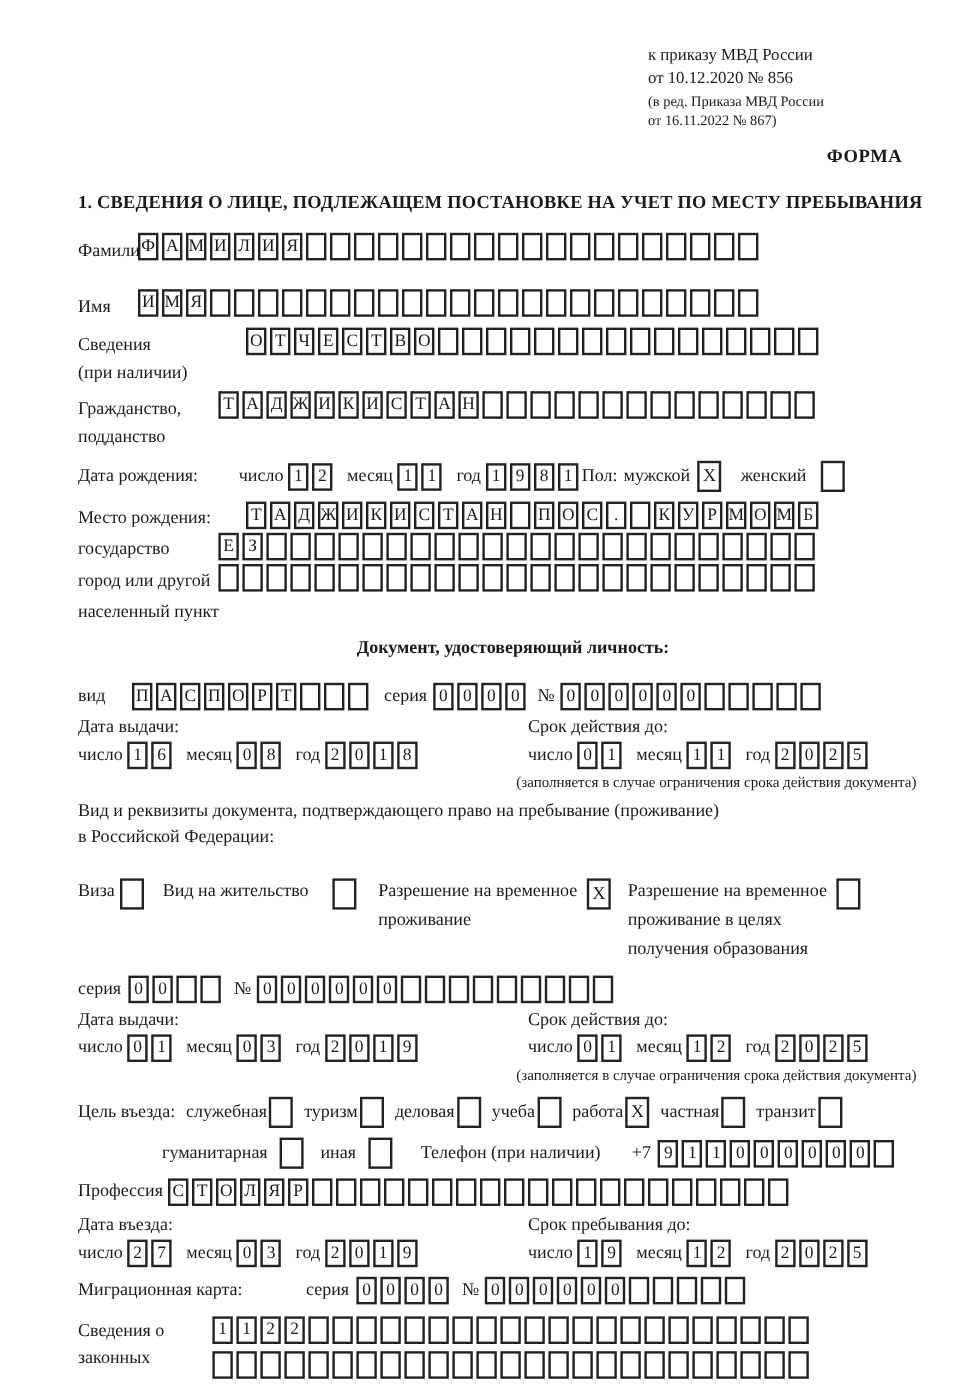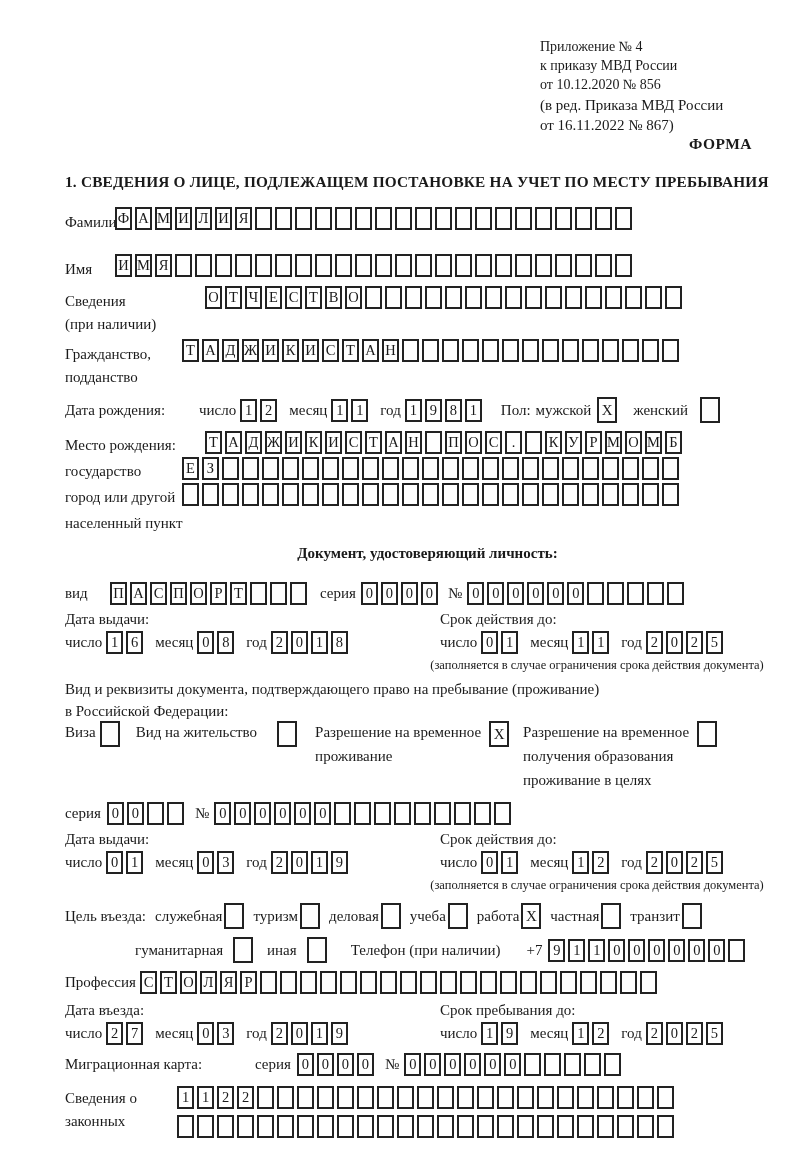--- a/index.html
+++ b/index.html
@@ -6,22 +6,22 @@
   html,body { margin:0; padding:0; }
   body {
     width:800px; height:1163px; overflow:hidden;
     background:#ffffff; color:#1a1a1a;
     font-family:"Liberation Serif","DejaVu Serif",serif;
     font-size:15px;
   }
   .page { padding:38px 10px 0 65px; }
 
   .hdr { margin-left:475px; font-size:14px; line-height:1.35; }
-  .hdr .small { font-size:15px; }
-  .forma { font-weight:bold; text-align:right; padding-right:38px; font-size:15.5px; letter-spacing:.5px; }
+  .hdr .small { font-size:12px; }
+  .forma { font-weight:bold; text-align:right; padding-right:38px; margin-top:14px; font-size:15.5px; letter-spacing:.5px; }
 
   .title { text-align:center; font-weight:bold; font-size:16px; line-height:1.55; margin-top:18px; }
   .blank { display:inline-block; width:56px; height:3px; border-bottom:2.5px solid #3a3a3a; margin-left:10px; }
 
   .sec { font-weight:bold; font-size:15.3px; margin-top:20px; white-space:nowrap; letter-spacing:.2px; }
 
   .frow { display:flex; align-items:flex-start; }
   .vcenter { align-items:center; }
   .flabel { flex:none; padding-top:4px; line-height:23px; }
   .cells { display:flex; flex:none; }
@@ -43,42 +43,41 @@
 
   .dpair { display:flex; }
   .dcol-l { width:375px; flex:none; }
   .dcol-r { flex:1; }
   .dhead { text-align:left; margin-bottom:3px; }
   .dgroup { display:flex; align-items:center; }
   .dlab { margin-right:4px; flex:none; }
   .dlab.gap { margin-left:9px;font-family:Liberation Serif, serif; }
   .dnote { font-size:12.5px; text-align:center; margin-top:4px; white-space:nowrap; margin-left:-36px; }
 
-  .permit-row { display:flex; align-items:flex-start; margin-top:0; }
+  .permit-row { display:flex; align-items:flex-start; margin-top:24px; }
   .permit-row .lbl { padding-top:4px; }
   .permit-row .cbox { margin-left:8px; margin-top:1px; }
   .pcol { line-height:1.6; }
 
   .plab { margin:0 2px 0 9px; }
 
   .bp { position:relative; min-height:96px; }
   .bp-labels { position:absolute; left:0; top:3px; line-height:26px; }
 
   .reps { position:relative; min-height:148px; }
   .rep-labels { position:absolute; left:0; top:3px; line-height:22.5px; }
 
   .slab { flex:none; }
 </style>
 </head>
 <body>
 
 <div class="page">
 
   <div class="hdr">
-    <div>Приложение № 4</div>
     <div>к приказу МВД России</div>
     <div>от 10.12.2020 № 856</div>
     <div class="small">(в ред. Приказа МВД России</div>
     <div class="small">от 16.11.2022 № 867)</div>
   </div>
 
   <div class="forma">ФОРМА</div>
 
 
   <div class="sec">1. СВЕДЕНИЯ О ЛИЦЕ, ПОДЛЕЖАЩЕМ ПОСТАНОВКЕ НА УЧЕТ ПО МЕСТУ ПРЕБЫВАНИЯ</div>
@@ -226,21 +225,21 @@
         <span class="cell">1</span>
         <span class="cell">1</span>
       </span>
     <span class="dlab gap">год</span>
     <span class="cells">
         <span class="cell">1</span>
         <span class="cell">9</span>
         <span class="cell">8</span>
         <span class="cell">1</span>
       </span>
-    <span style="margin-left:16px">Пол:</span>
+    <span style="margin-left:0">Пол:</span>
     <span style="margin-left:5px">мужской</span>
     <span class="cbox" style="margin-left:6px">X</span>
     <span style="margin-left:16px">женский</span>
     <span class="cbox" style="margin-left:12px"></span>
   </div>
 
   <div class="bp mt6">
     <div class="bp-labels">
       <div>Место рождения:</div>
       <div>государство</div>
@@ -424,22 +423,22 @@
     <span class="cbox" style="margin-left:4px"></span>
     <span class="lbl" style="margin-left:16px">Вид на жительство</span>
     <span class="cbox" style="margin-left:20px"></span>
     <div class="pcol" style="margin-left:18px">
       <div>Разрешение на временное</div>
       <div>проживание</div>
     </div>
     <span class="cbox">X</span>
     <div class="pcol" style="margin-left:14px">
       <div>Разрешение на временное</div>
+      <div>проживание в целях</div>
       <div>получения образования</div>
-      <div>проживание в целях</div>
     </div>
     <span class="cbox"></span>
   </div>
 
   <div class="frow vcenter mt10">
     <span class="slab" style="margin-right:6px">серия</span>
     <span class="cells">
         <span class="cell">0</span>
         <span class="cell">0</span>
         <span class="cell"></span>

